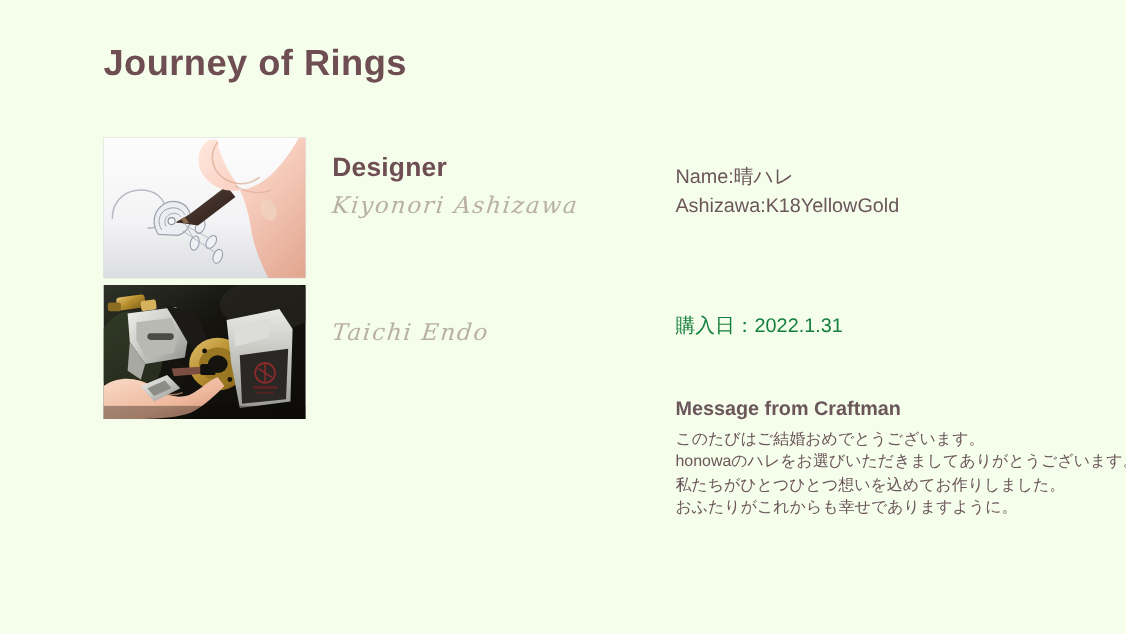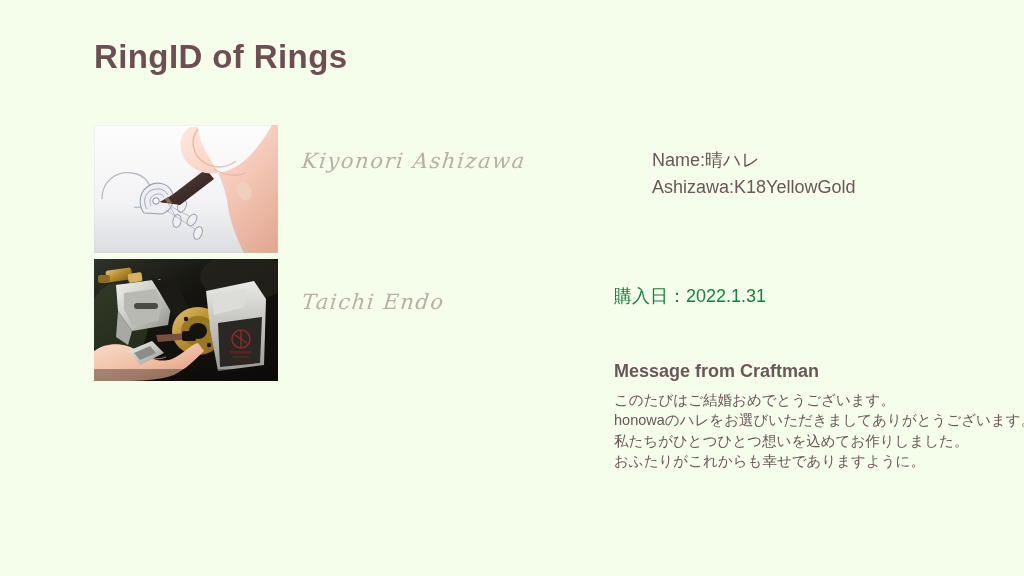--- a/index.html
+++ b/index.html
@@ -84,21 +84,20 @@
   }
   .role-craftman .role-signature {
     margin-top: 8px;
   }
 
   
   .spec-block {
     position: absolute;
     left: 614px;
     top: 147px;
-    margin-left: 38px;
   }
   .spec-line {
     font-size: 18px;
     line-height: 26.5px;
     color: #6b565a;
     white-space: nowrap;
   }
   .spec-line.indent {
     padding-left: 58px;
   }
@@ -133,21 +132,21 @@
     line-height: 20.5px;
     color: #6b565a;
     white-space: nowrap;
   }
 </style>
 </head>
 <body>
 
 <div class="slide">
 
-  <div class="page-title">RingID of Rings</div>
+  <div class="page-title">Journey of Rings</div>
 
   <div class="photo photo-designer">
     <svg viewBox="0 0 184 128" preserveAspectRatio="none">
       <defs>
         <linearGradient id="paperGrad" x1="0" y1="0" x2="0" y2="1">
           <stop offset="0%" stop-color="#fdfdfd"></stop>
           <stop offset="60%" stop-color="#f3f3f5"></stop>
           <stop offset="100%" stop-color="#dcdde1"></stop>
         </linearGradient>
         <linearGradient id="skinGrad" x1="0.1" y1="0" x2="0.9" y2="1">
@@ -262,20 +261,21 @@
       <path d="M40 94 C52 100, 62 102, 72 98" fill="none" stroke="#d39a7c" stroke-width="1.3" opacity="0.7"></path>
 
       <path d="M34 92 L58 82 L70 94 L46 106 Z" fill="url(#steelGrad)"></path>
       <path d="M40 94 L56 87 L62 94 L46 101 Z" fill="#8d8d88"></path>
 
       <rect x="0" y="110" width="184" height="12" fill="#0d0c09" opacity="0.35"></rect>
     </svg>
   </div>
 
   <div class="role-block role-designer">
+    <div class="role-title">Designer</div>
     <div class="role-signature">Kiyonori Ashizawa</div>
   </div>
 
   <div class="role-block role-craftman">
     <div class="role-signature">Taichi Endo</div>
   </div>
 
   <div class="spec-block">
     <div class="spec-line">Name:晴ハレ</div>
     <div class="spec-line">Ashizawa:K18YellowGold</div>

